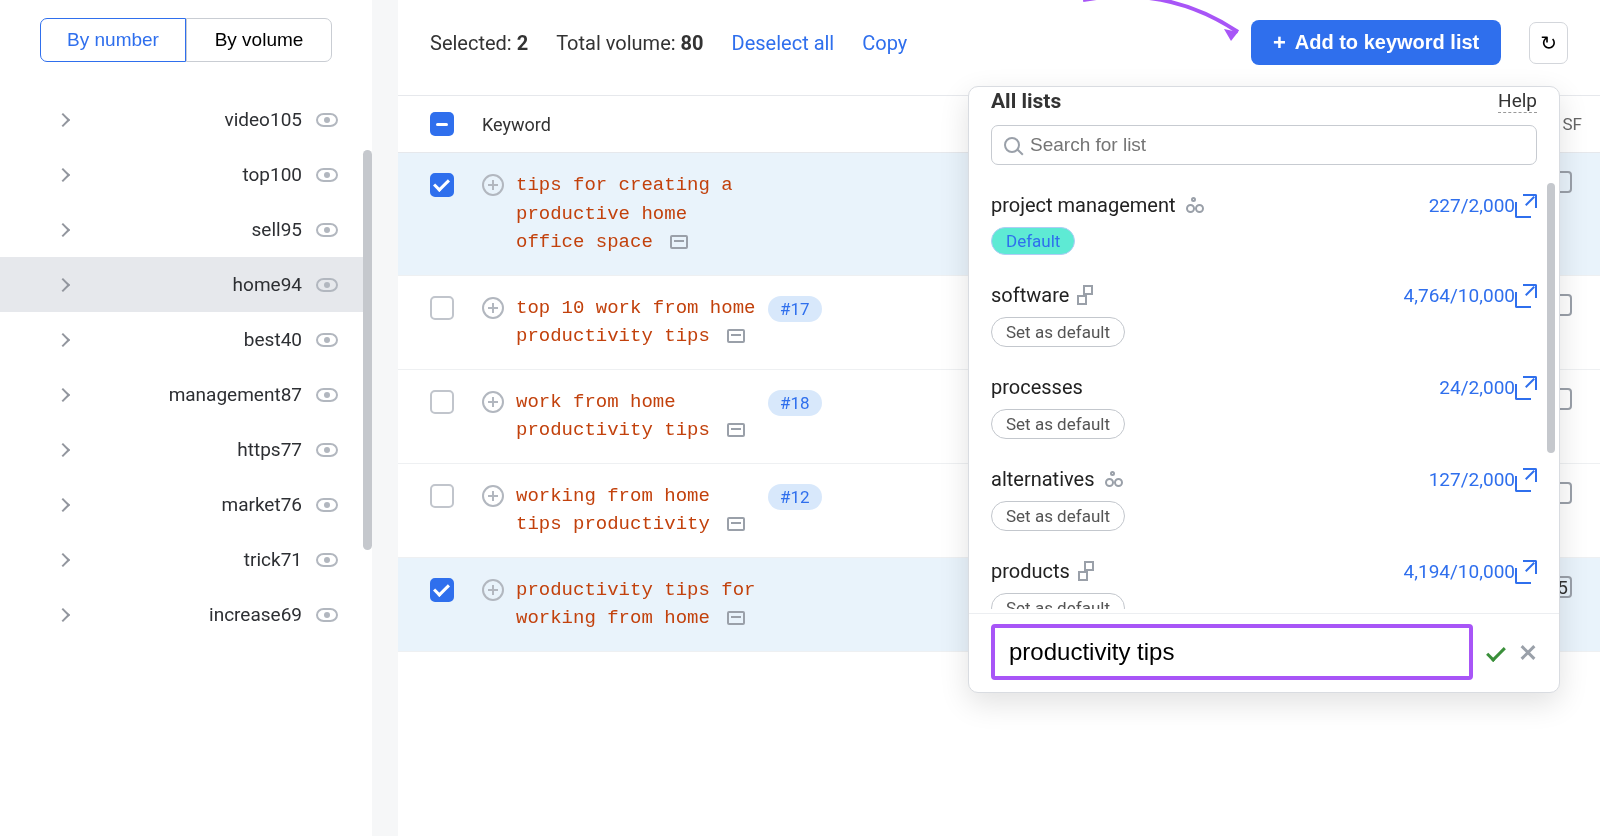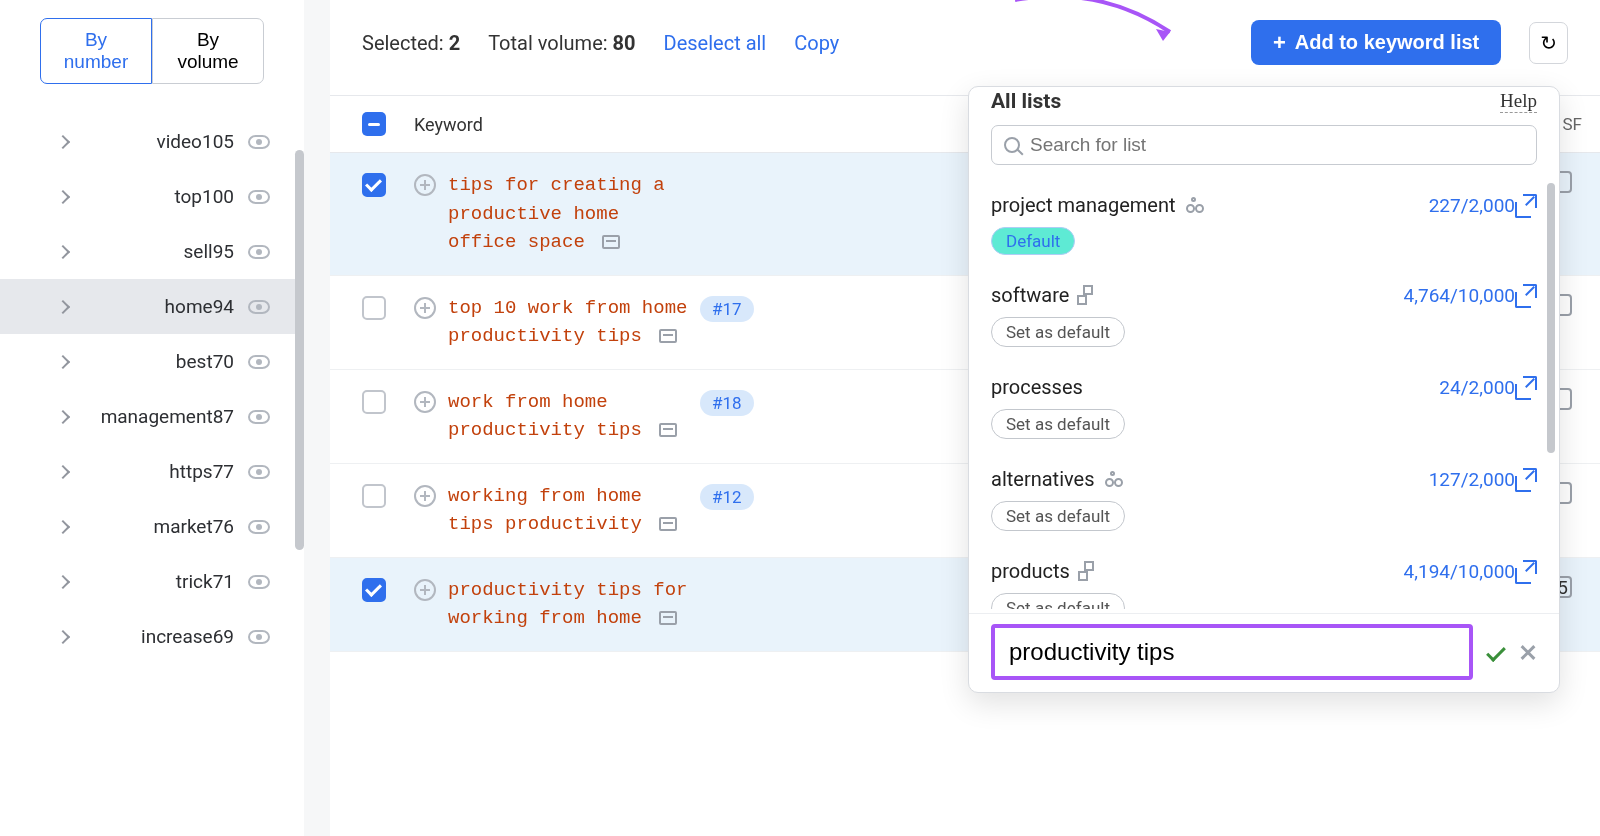--- a/index.html
+++ b/index.html
@@ -1,20 +1,20 @@
 <!DOCTYPE html>
 <html><head>
 <meta charset="utf-8">
 <style>
 * { box-sizing: border-box; margin: 0; padding: 0; }
 body { font-family: -apple-system, BlinkMacSystemFont, "Segoe UI", Roboto, Arial, sans-serif; background: #f6f7f8; font-size: 18px; color: #333; overflow: hidden; }
 .layout { display: flex; height: 836px; }
 
 
-.sidebar { width: 304px; background: #fff; display: flex; flex-direction: column; position: relative; }
+.sidebar { width: 372px; background: #fff; display: flex; flex-direction: column; position: relative; }
 .toggle-group { display: flex; gap: 0; margin: 18px 40px 10px; }
 .toggle-btn { flex: 1; padding: 10px 12px; border: 1.5px solid #c9cdd3; background: #fff; font-size: 19px; cursor: pointer; }
 .toggle-btn:first-child { border-radius: 7px 0 0 7px; }
 .toggle-btn:last-child { border-radius: 0 7px 7px 0; }
 .toggle-btn.active { color: #2f6fed; border-color: #2f6fed; position: relative; z-index: 1; }
 .filter-list { flex: 1; overflow-y: auto; padding-top: 20px; position: relative; }
 .filter-row { display: flex; align-items: center; padding: 16px 34px 16px 58px; cursor: pointer; text-align: right; }
 .filter-row.selected { background: #e6e8ec; }
 .chev { width: 10px; height: 10px; border-right: 2px solid #92969e; border-bottom: 2px solid #92969e; transform: rotate(-45deg); margin-right: 22px; }
 .filter-label { flex: 1; font-size: 19px; color: #2d2f33; }
@@ -62,21 +62,21 @@
 .intent-badge { background: #d8e8fb; color: #2f6fed; border-radius: 5px; padding: 3px 11px 2px; font-weight: 600; font-size: 17px; }
 .na { color: #555; }
 .metrics-row-partial { display: flex; gap: 60px; margin-left: 40px; color: #333; align-items: center; }
 .dot { width: 12px; height: 12px; border-radius: 50%; background: #e1e3e7; display: inline-block; margin-left: 6px; }
 .sf-icon { width: 22px; height: 22px; border: 2px solid #9aa0a9; border-radius: 4px; position: absolute; right: 28px; }
 
 
 .popover { position: absolute; top: 86px; right: 40px; width: 592px; background: #fff; border: 1px solid #d9dce1; border-radius: 10px; box-shadow: 0 10px 30px rgba(0,0,0,0.12); padding: 2px 0 12px; z-index: 10; }
 .pop-head { display: flex; align-items: center; padding: 0 22px 12px; }
 .pop-title { font-size: 21px; font-weight: 700; flex: 1; }
-.help-link { color: #333; font-size: 19px; border-bottom: 1px dashed #999; cursor: pointer; font-family: Liberation Serif, serif; }
+.help-link { color: #333; font-size: 19px; border-bottom: 1px dashed #999; cursor: pointer; }
 .search-list { display: flex; align-items: center; border: 1px solid #c7cbd1; border-radius: 7px; margin: 0 22px 14px; padding: 8px 12px; }
 .search-list .mag { width: 16px; height: 16px; border: 2px solid #9aa0a9; border-radius: 50%; position: relative; margin-right: 10px; }
 .search-list .mag::after { content: ""; position: absolute; width: 8px; height: 2px; background: #9aa0a9; transform: rotate(45deg); right: -6px; bottom: -2px; }
 .search-list input { border: none; outline: none; font-size: 19px; flex: 1; background: transparent; }
 .list-scroll { max-height: 430px; overflow: hidden; position: relative; }
 .list-item { padding: 14px 22px; }
 .li-top { display: flex; align-items: center; }
 .li-name { font-size: 20px; color: #222; margin-right: 10px; }
 .li-icon { width: 18px; height: 18px; display: inline-flex; align-items: center; justify-content: center; }
 
@@ -137,21 +137,21 @@
         </div>
         <div class="filter-row selected">
           <span class="chev"></span>
           <span class="filter-label">home</span>
           <span class="filter-count">94</span>
           <span class="eye-icon"></span>
         </div>
         <div class="filter-row">
           <span class="chev"></span>
           <span class="filter-label">best</span>
-          <span class="filter-count">70</span>
+          <span class="filter-count">40</span>
           <span class="eye-icon"></span>
         </div>
         <div class="filter-row">
           <span class="chev"></span>
           <span class="filter-label">management</span>
           <span class="filter-count">87</span>
           <span class="eye-icon"></span>
         </div>
         <div class="filter-row">
           <span class="chev"></span>

